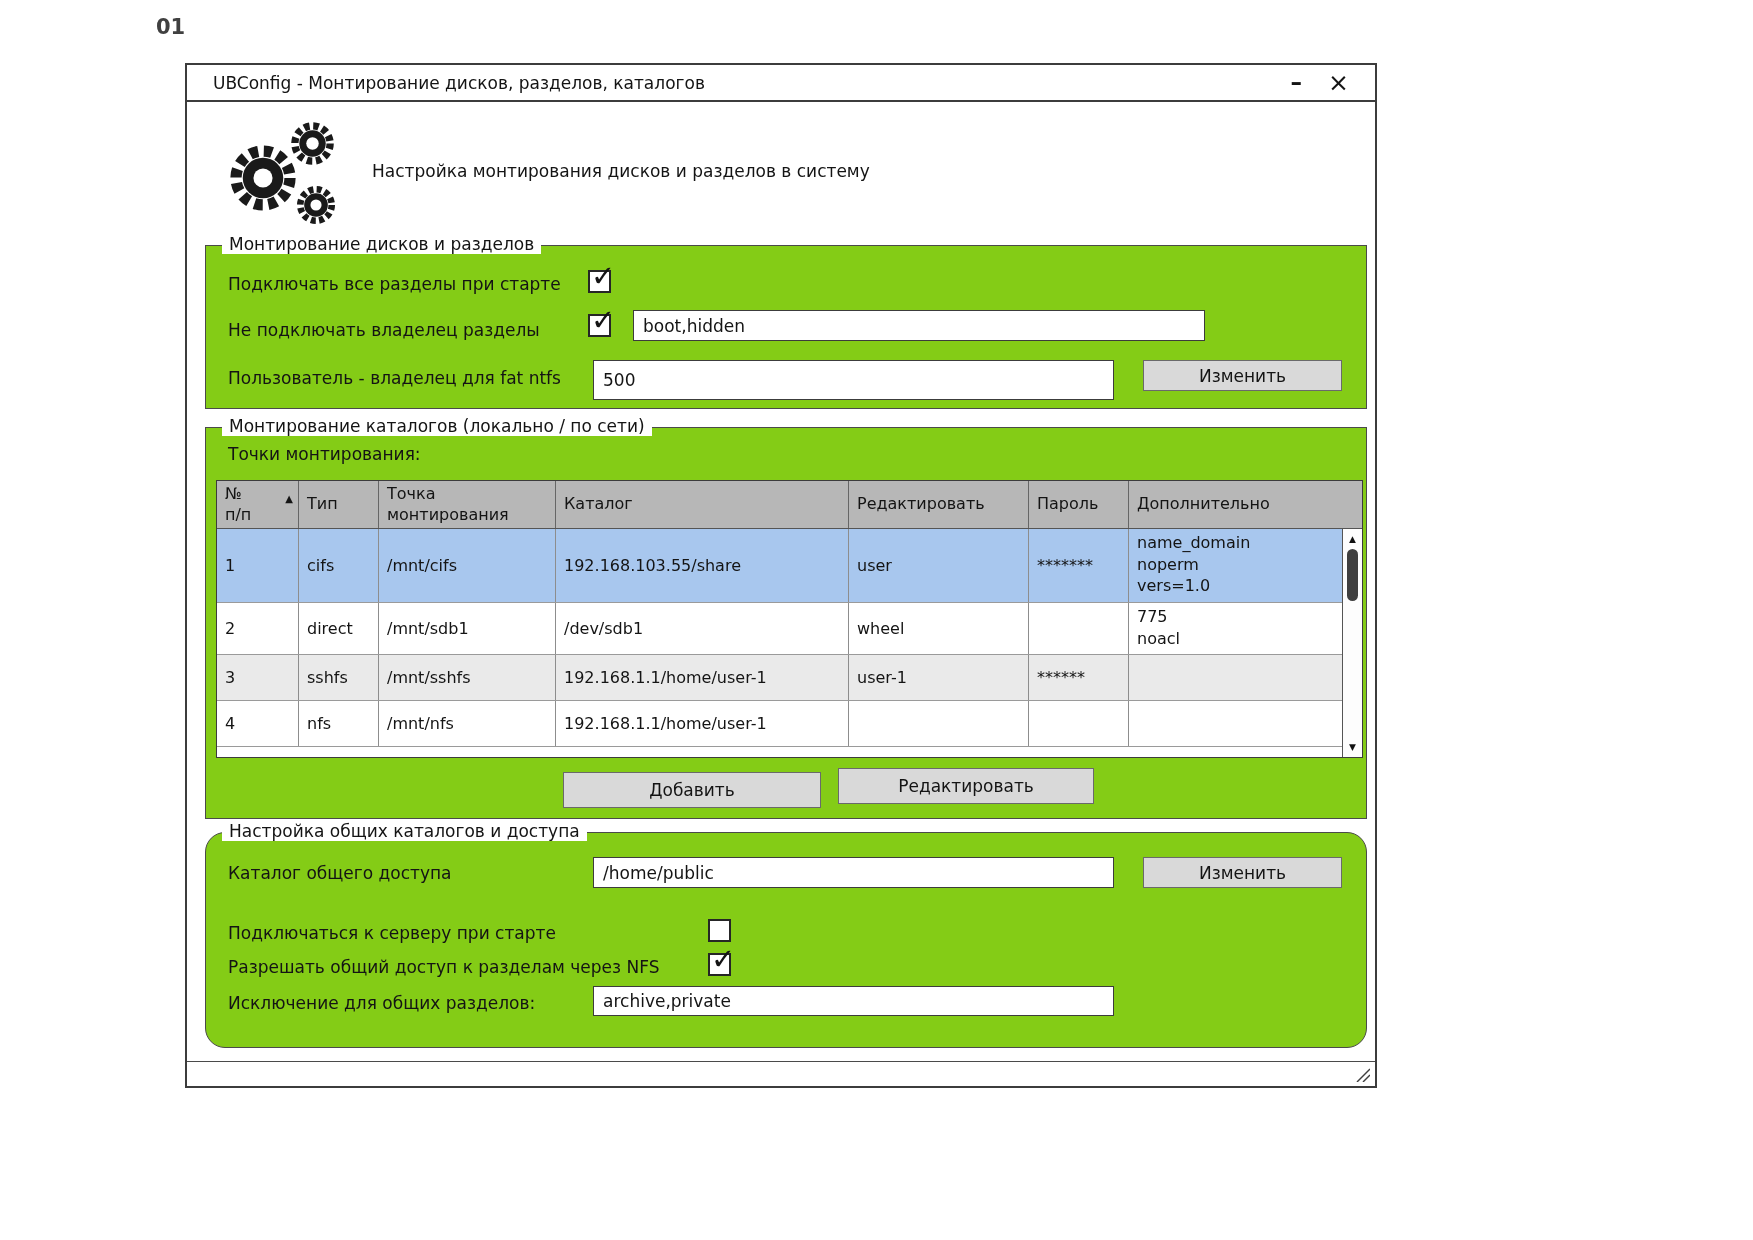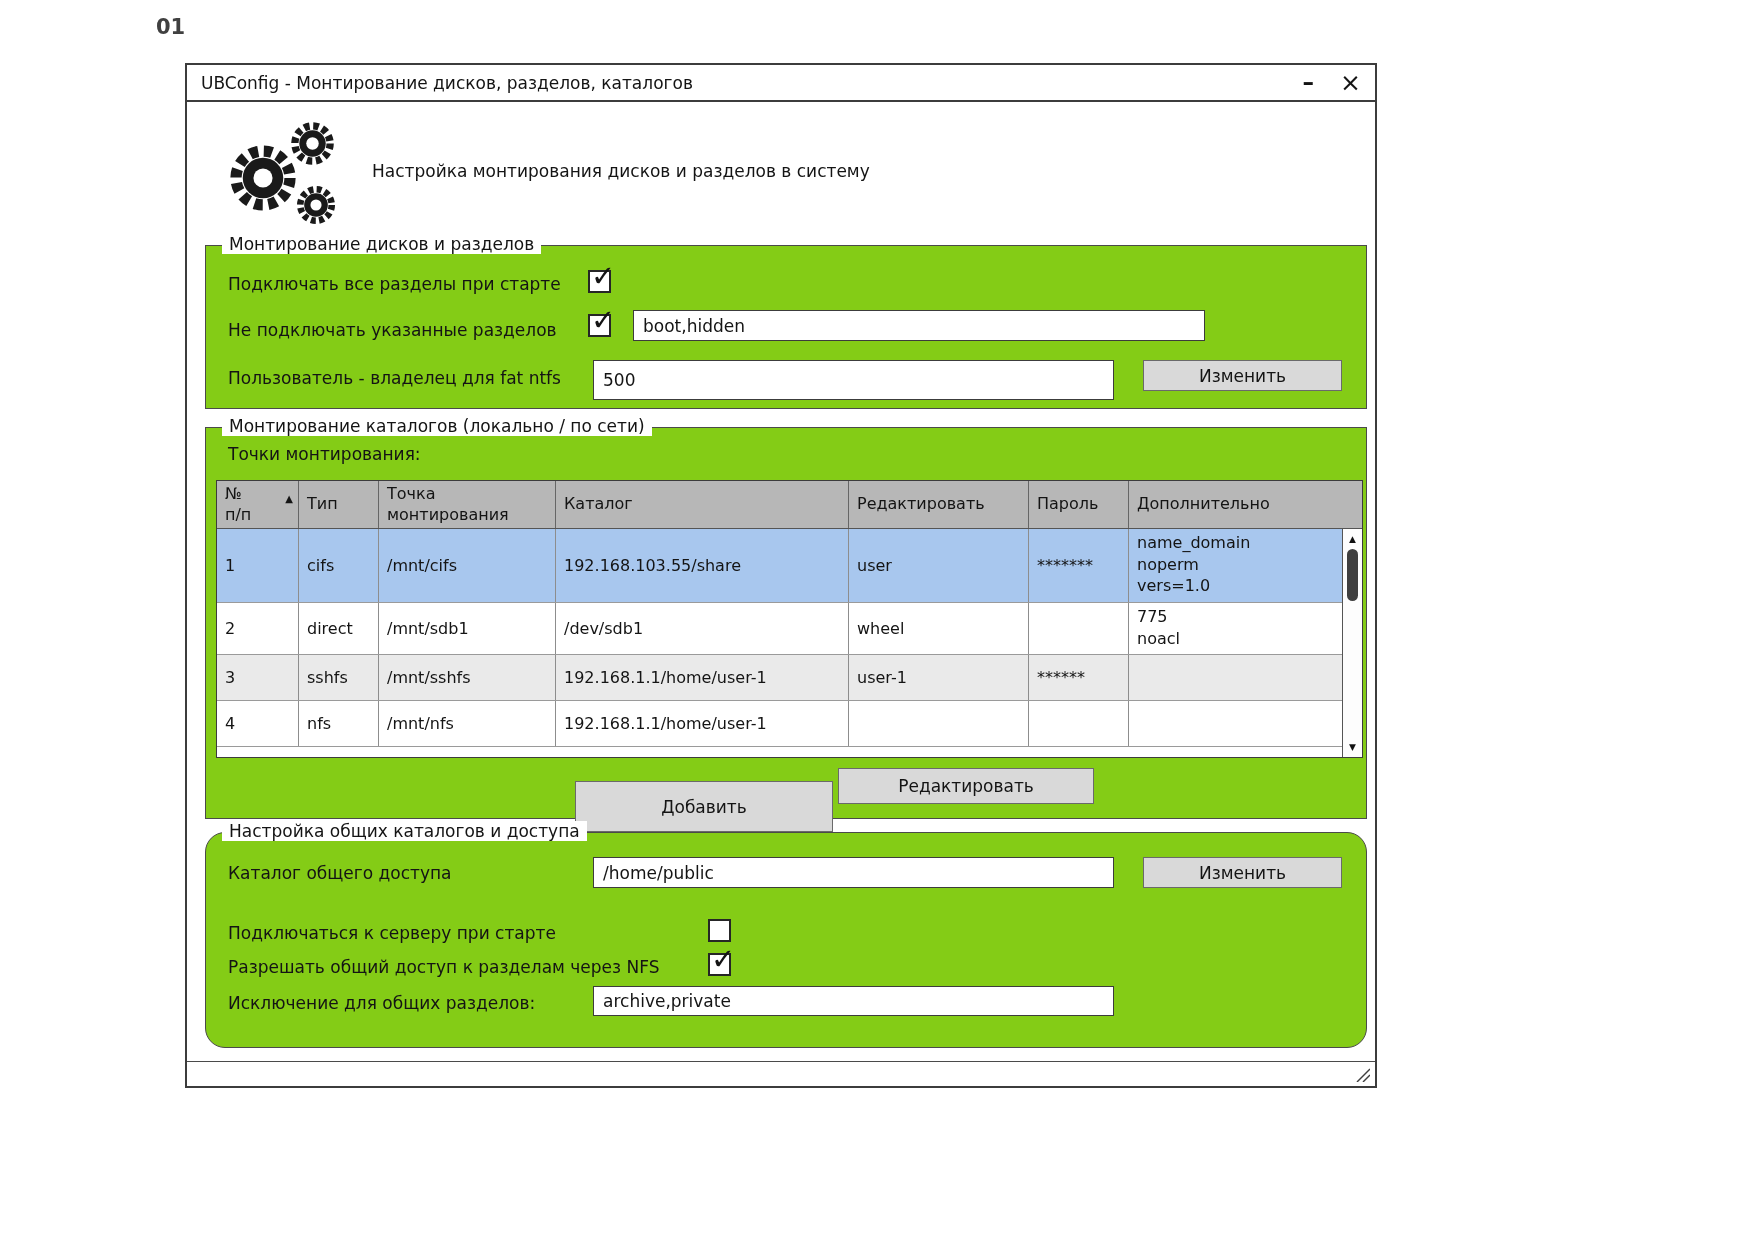--- a/index.html
+++ b/index.html
@@ -2,21 +2,21 @@
 <html><head>
 <meta charset="utf-8">
 <style>
   * { margin:0; padding:0; box-sizing:border-box; }
   html,body { background:#fff; }
   body { font-family:"DejaVu Sans", sans-serif; color:#141414; }
   .page { position:relative; width:1753px; height:1240px; background:#fff; overflow:hidden; }
   .page-label { position:absolute; left:156px; top:15px; font-size:21px; font-weight:700; color:#404040; }
 
   .window { position:absolute; left:185px; top:63px; width:1192px; height:1025px; border:2px solid #3c3c3c; background:#fff; }
-  .titlebar { height:37px; display:flex; align-items:center; padding:0 14px; border-bottom:2px solid #3c3c3c; }
+  .titlebar { height:37px; display:flex; align-items:center; padding:0 26px; border-bottom:2px solid #3c3c3c; }
   .title { flex:1; font-size:17px; }
   .win-btn { cursor:default; line-height:1; }
   .min-btn { font-size:23px; font-weight:700; margin-right:26px; }
   .close-btn { font-size:25px; }
 
   .gears { position:absolute; left:40px; top:55px; width:130px; height:118px; }
   .gear { position:absolute; }
   .g-big { left:0; top:22px; width:72px; height:72px; }
   .g-med { left:62px; top:0; width:47px; height:47px; }
   .g-small { left:68px; top:64px; width:42px; height:42px; }
@@ -94,21 +94,21 @@
     <div class="subtitle">Настройка монтирования дисков и разделов в систему</div>
 
     <div class="groupbox g1">
       <span class="legend">Монтирование дисков и разделов</span>
 
       <span class="label" style="left:22px; top:28px;">Подключать все разделы при старте</span>
       <div class="checkbox" style="left:382px; top:24px;">
         <span class="check">✓</span>
       </div>
 
-      <span class="label" style="left:22px; top:74px;">Не подключать указанные разделов</span>
+      <span class="label" style="left:22px; top:74px;">Не подключать владелец разделы</span>
       <div class="checkbox" style="left:382px; top:68px;">
         <span class="check">✓</span>
       </div>
       <input class="input" style="left: 427px; top: 64px; width: 572px; height: 31px;" value="boot,hidden">
 
       <span class="label" style="left:22px; top:122px;">Пользователь - владелец для fat ntfs</span>
       <input class="input" style="left: 387px; top: 114px; width: 521px; height: 40px;" value="500">
       <button class="btn" style="left:937px; top:114px; width:199px; height:31px;">Изменить</button>
     </div>
 
@@ -184,21 +184,21 @@
           <div class="td c6 td-top"></div>
         </div>
 
         <div class="scrollbar">
           <div class="sb-btn sb-up">▲</div>
           <div class="sb-thumb"></div>
           <div class="sb-btn sb-down">▼</div>
         </div>
       </div>
 
-      <button class="btn" style="left:357px; top:353px; width:258px; height:51px;margin-left:12px;">Добавить</button>
+      <button class="btn" style="left:357px; top:344px; width:258px; height:36px;">Добавить</button>
       <button class="btn" style="left:632px; top:340px; width:256px; height:36px;">Редактировать</button>
     </div>
 
     <div class="groupbox g3">
       <span class="legend">Настройка общих каталогов и доступа</span>
 
       <span class="label" style="left:22px; top:30px;">Каталог общего доступа</span>
       <input class="input" style="left: 387px; top: 24px; width: 521px; height: 31px;" value="/home/public">
       <button class="btn" style="left:937px; top:24px; width:199px; height:31px;">Изменить</button>
 

